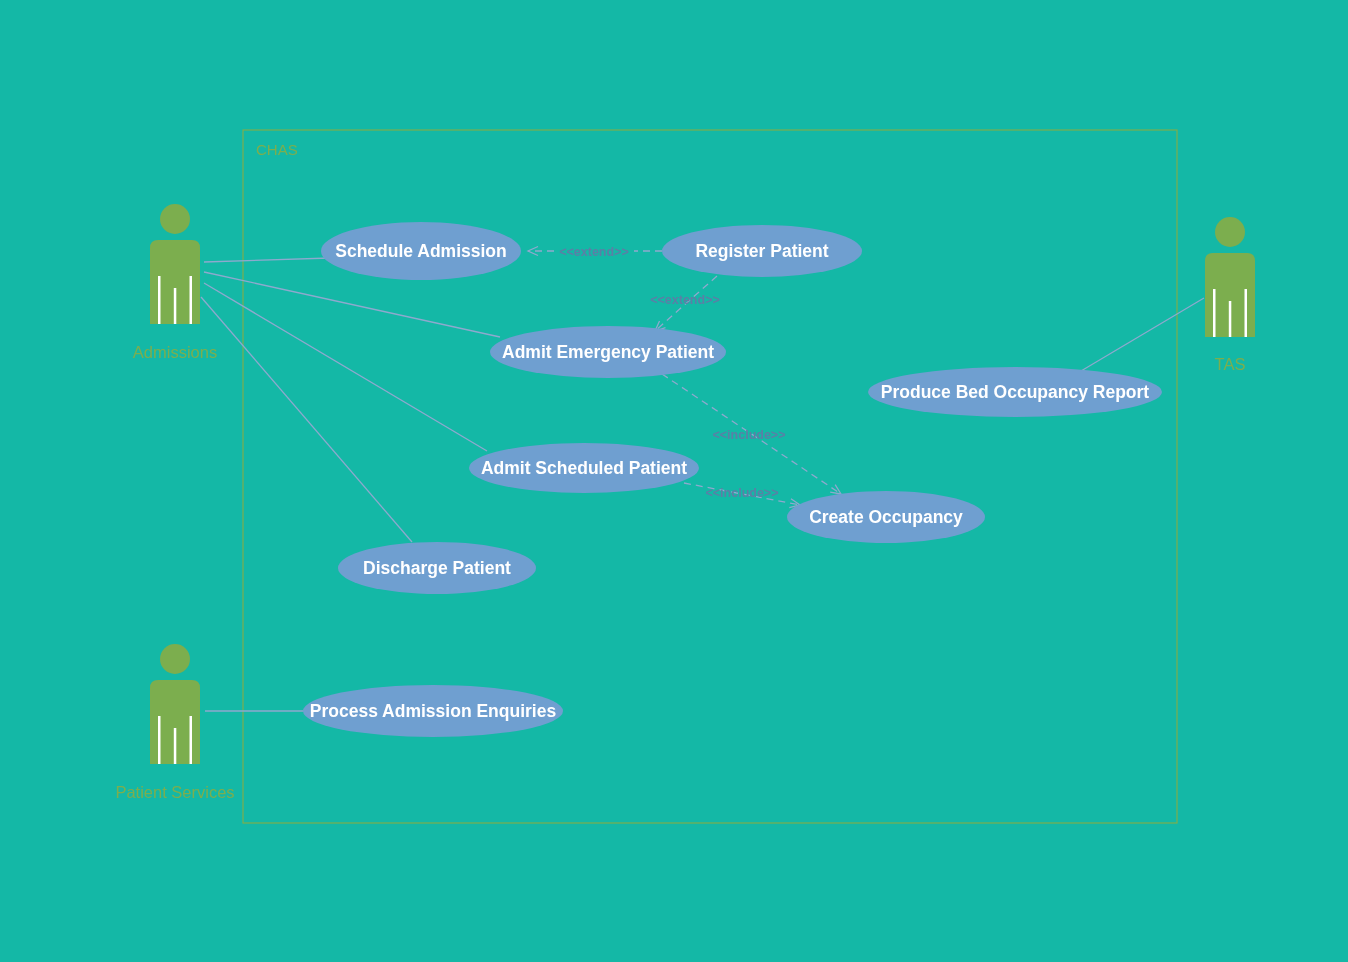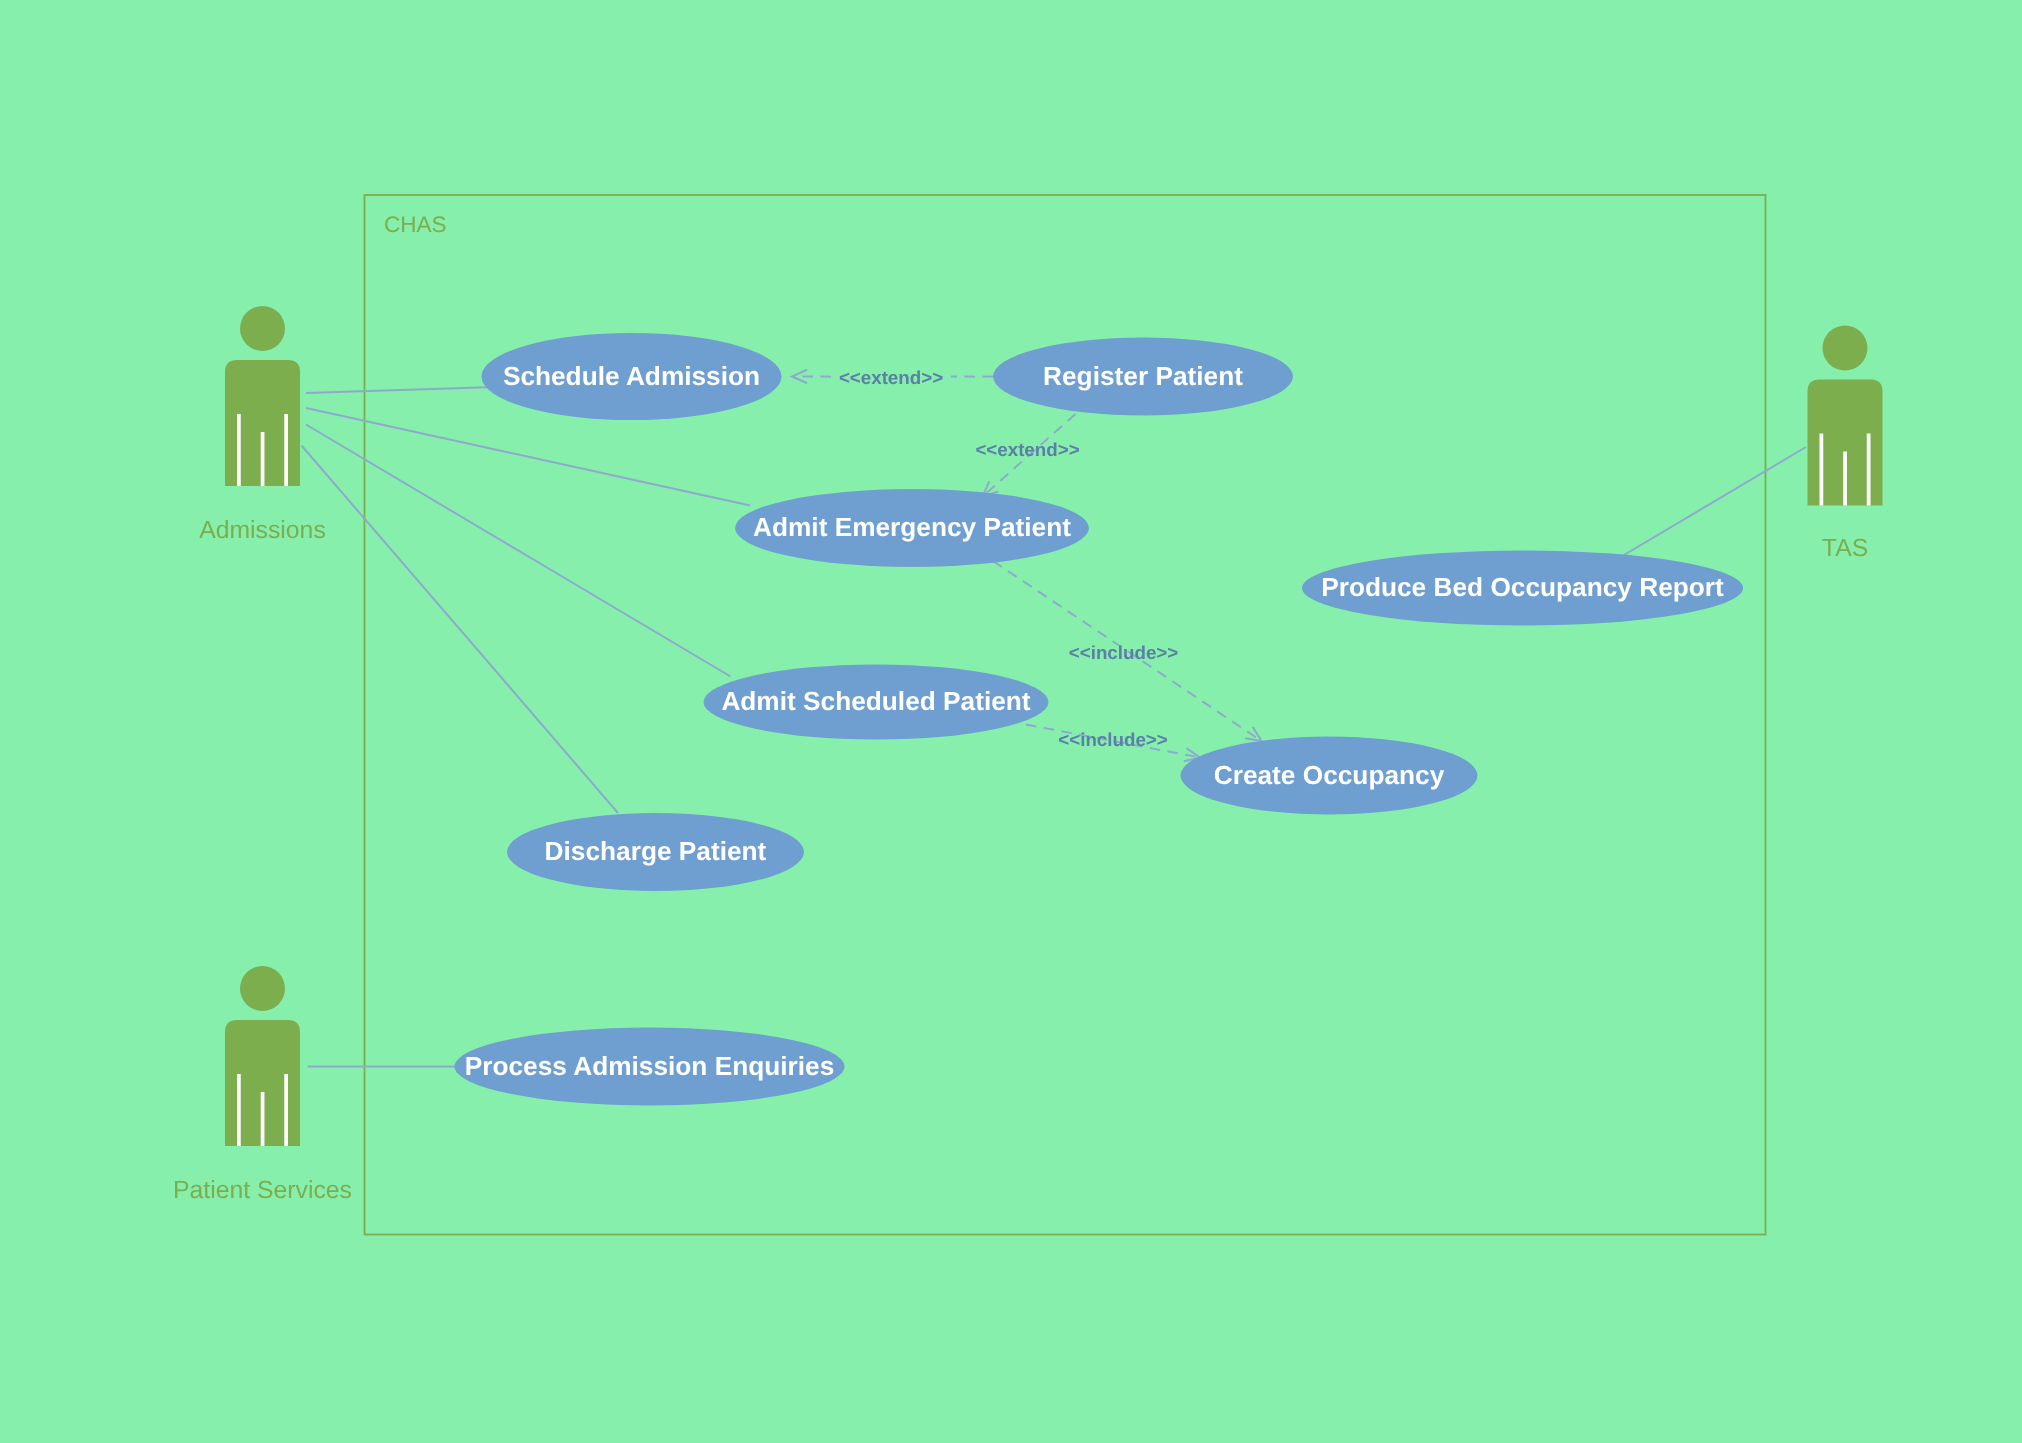--- a/index.html
+++ b/index.html
@@ -8,21 +8,21 @@
     padding: 0;
     background: #ffffff;
   }
   body {
     font-family: "Liberation Sans", sans-serif;
   }
   #canvas {
     position: relative;
     width: 1348px;
     height: 962px;
-    background: #86efac;
+    background: #14b8a6;
     overflow: hidden;
   }
   #diagram-svg {
     position: absolute;
     left: 0;
     top: 0;
     width: 1348px;
     height: 962px;
   }
   .uc-label {

